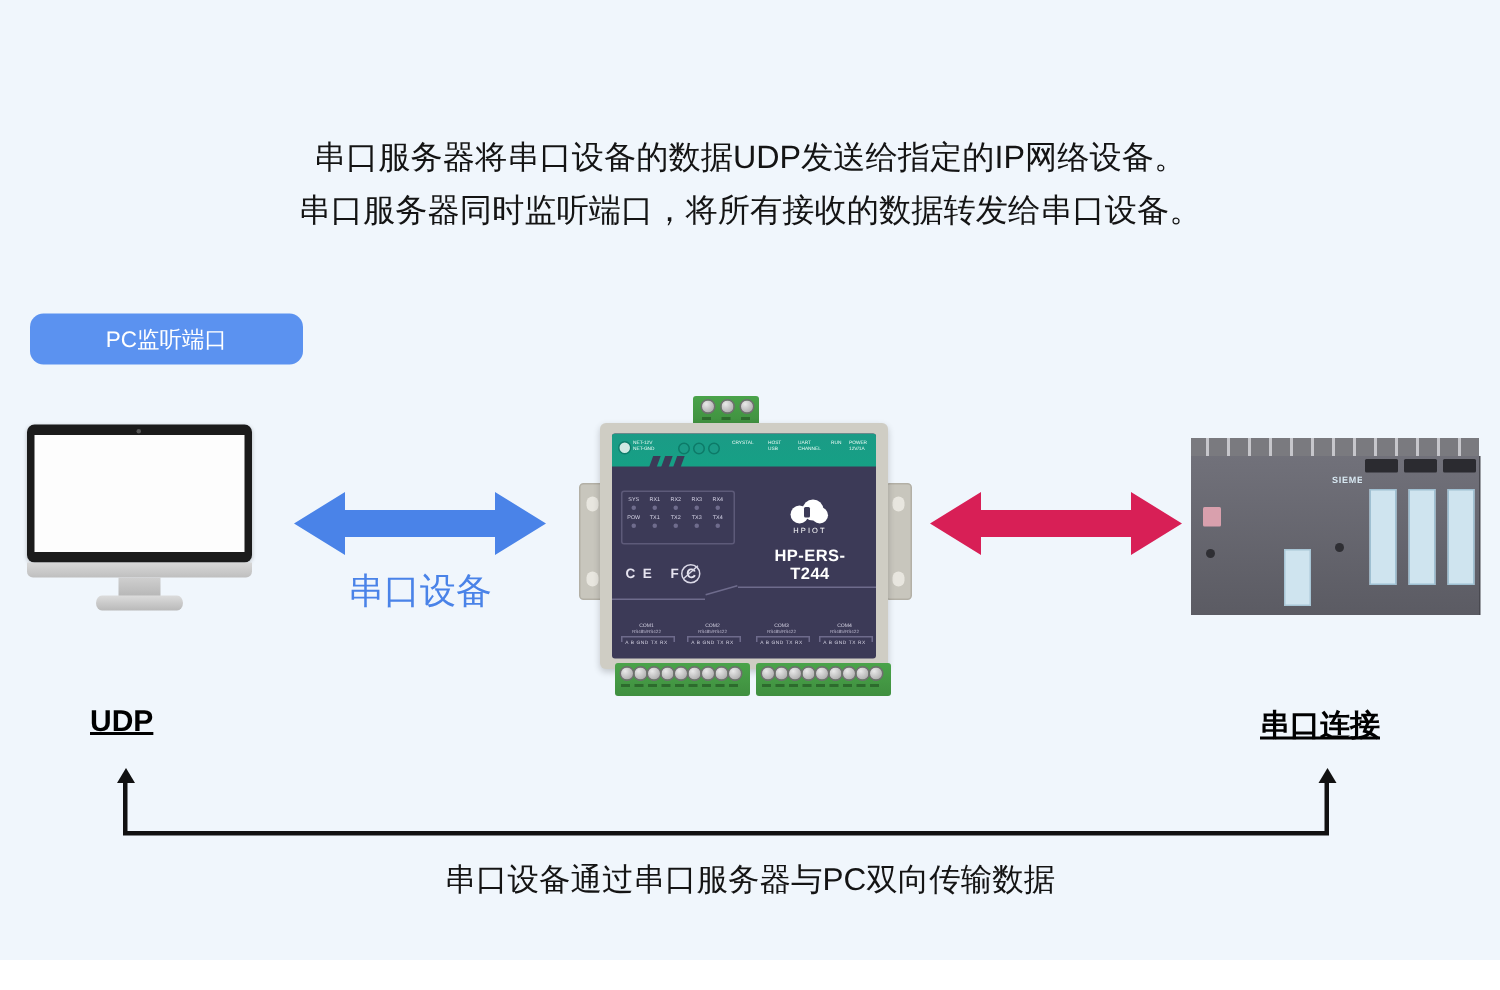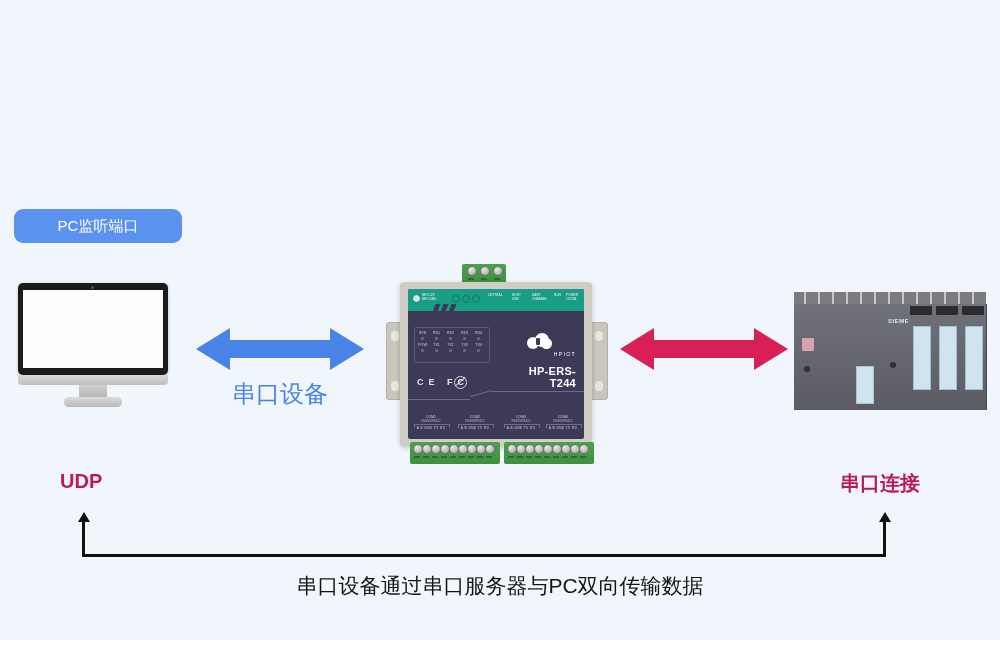--- a/index.html
+++ b/index.html
@@ -36,21 +36,21 @@
   .desc div{font-size:21.5px;line-height:35px;}
 
   
   .pill{
     position:absolute;
     background:#5b92f0;
     border-radius:9px;
     display:flex;align-items:center;justify-content:center;
     color:#ffffff;font-size:15px;
   }
-  #pill-pc{left:14px;top:209px;width:168px;height:34px;text-align:center;}
+  #pill-pc{left:20px;top:209px;width:182px;height:34px;text-align:center;}
   #pill-srv{left:400px;top:209px;width:188px;height:34px;}
 
   
   .monitor{position:absolute;left:18px;top:283px;width:150px;height:125px;}
   .mon-bezel{
     position:absolute;left:0;top:0;width:150px;height:92px;
     background:#1b1b1b;border-radius:5px;
     box-shadow:0 1px 3px rgba(0,0,0,.25);
   }
   .mon-screen{
@@ -132,21 +132,21 @@
     position:absolute;left:6px;top:38px;width:74px;height:34px;
     border:1px solid #5d5a79;border-radius:2px;
   }
   .led-col{position:absolute;width:13px;text-align:center;}
   .led-txt{color:#d8d6e8;font-size:3.6px;line-height:5px;}
   .led-dot{
     width:3px;height:3px;border-radius:50%;
     background:#6f6c8d;margin:1px auto 3px auto;
   }
 
-  .logo-wrap{position:absolute;left:96px;top:44px;width:72px;text-align:right;}
+  .logo-wrap{position:absolute;left:96px;top:44px;width:72px;text-align:center;}
   .logo-cloud{
     position:relative;width:26px;height:17px;margin:0 auto;
   }
   .logo-cloud .c1,.logo-cloud .c2,.logo-cloud .c3{
     position:absolute;background:#ffffff;border-radius:50%;
   }
   .logo-cloud .c1{left:0;top:4px;width:12px;height:12px;}
   .logo-cloud .c2{left:8px;top:0;width:14px;height:14px;}
   .logo-cloud .c3{left:14px;top:5px;width:11px;height:11px;}
   .logo-cloud .cut{
@@ -239,21 +239,21 @@
   }
   .plc-logo{
     position:absolute;left:96px;top:26px;color:#d8e8f2;font-size:6px;
     font-weight:bold;letter-spacing:.5px;
   }
   .plc-sm{
     position:absolute;background:#cfe4ef;border:1px solid #a8c6d6;
   }
 
   
-  .blabel{position:absolute;font-size:20px;font-weight:bold;color:#be185d;}
+  .blabel{position:absolute;font-size:20px;font-weight:bold;color:#000000;text-decoration:underline;}
   #lbl-udp{left:60px;top:470px;}
   #lbl-dev{left:840px;top:470px;}
 
   
   .bracket{position:absolute;left:76px;top:512px;width:816px;height:46px;}
   .brk-line{position:absolute;background:#111;}
   .brk-h{left:6px;top:42px;width:804px;height:3px;}
   .brk-vl{left:6px;top:8px;width:3px;height:36px;}
   .brk-vr{left:807px;top:8px;width:3px;height:36px;}
   .brk-head{
@@ -274,20 +274,24 @@
 
   
   svg.arrow{display:block;margin:0 auto;}
 </style>
 </head>
 <body>
 
 <div class="canvas">
 
 
+  <div class="desc">
+    <div>串口服务器将串口设备的数据UDP发送给指定的IP网络设备。</div>
+    <div>串口服务器同时监听端口，将所有接收的数据转发给串口设备。</div>
+  </div>
 
   <div class="pill" id="pill-pc">
     <span>PC监听端口</span>
   </div>
 
   <div class="monitor">
     <div class="mon-bezel">
       <div class="mon-cam"></div>
       <div class="mon-screen"></div>
     </div>

